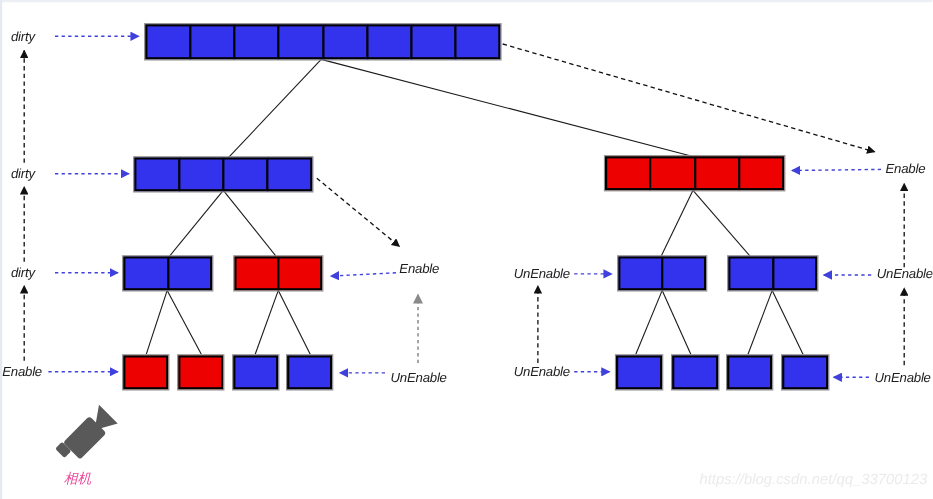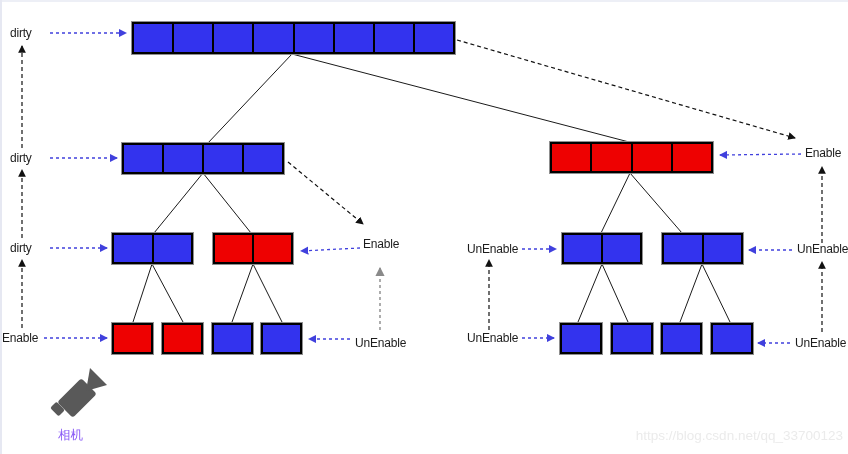--- a/index.html
+++ b/index.html
@@ -1,29 +1,30 @@
 <!DOCTYPE html>
 <html><head>
 <meta charset="utf-8">
 <style>
   html,body{margin:0;padding:0;background:#fff;}
   #stage{
     position:relative;width:848px;height:454px;background:#ffffff;overflow:hidden;
     font-family:"Liberation Sans",sans-serif;
+    font-style:italic;
   }
   .edge-top{position:absolute;left:0;top:0;width:848px;height:2px;background:#edeff6;}
   .edge-left{position:absolute;left:0;top:0;width:2px;height:454px;background:#e6e8f2;}
   #lines{position:absolute;left:0;top:0;width:848px;height:454px;}
   .bar{position:absolute;display:flex;box-sizing:border-box;outline:1px solid #8f8f8f;}
   .cell{flex:1;border:2px solid #000;box-sizing:border-box;}
   .cell + .cell{margin-left:-2px;}
   .blue .cell{background:#3333ee;}
   .red  .cell{background:#ee0101;}
   .lbl{position:absolute;font-size:12px;line-height:14px;color:#1c1c1c;white-space:nowrap;letter-spacing:-0.2px;}
-  .caption{position:absolute;left:58px;top:427px;font-size:12.5px;color:#8b5cf6;}
+  .caption{position:absolute;left:58px;top:427px;font-size:12.5px;color:#ec4899;}
   .watermark{position:absolute;right:5px;top:428px;font-size:13.5px;color:#ebebeb;}
 </style>
 </head>
 <body>
 
 <div id="stage">
   <div class="edge-top"></div>
   <div class="edge-left"></div>
 
   <svg id="lines" width="848" height="454" viewBox="0 0 848 454">

